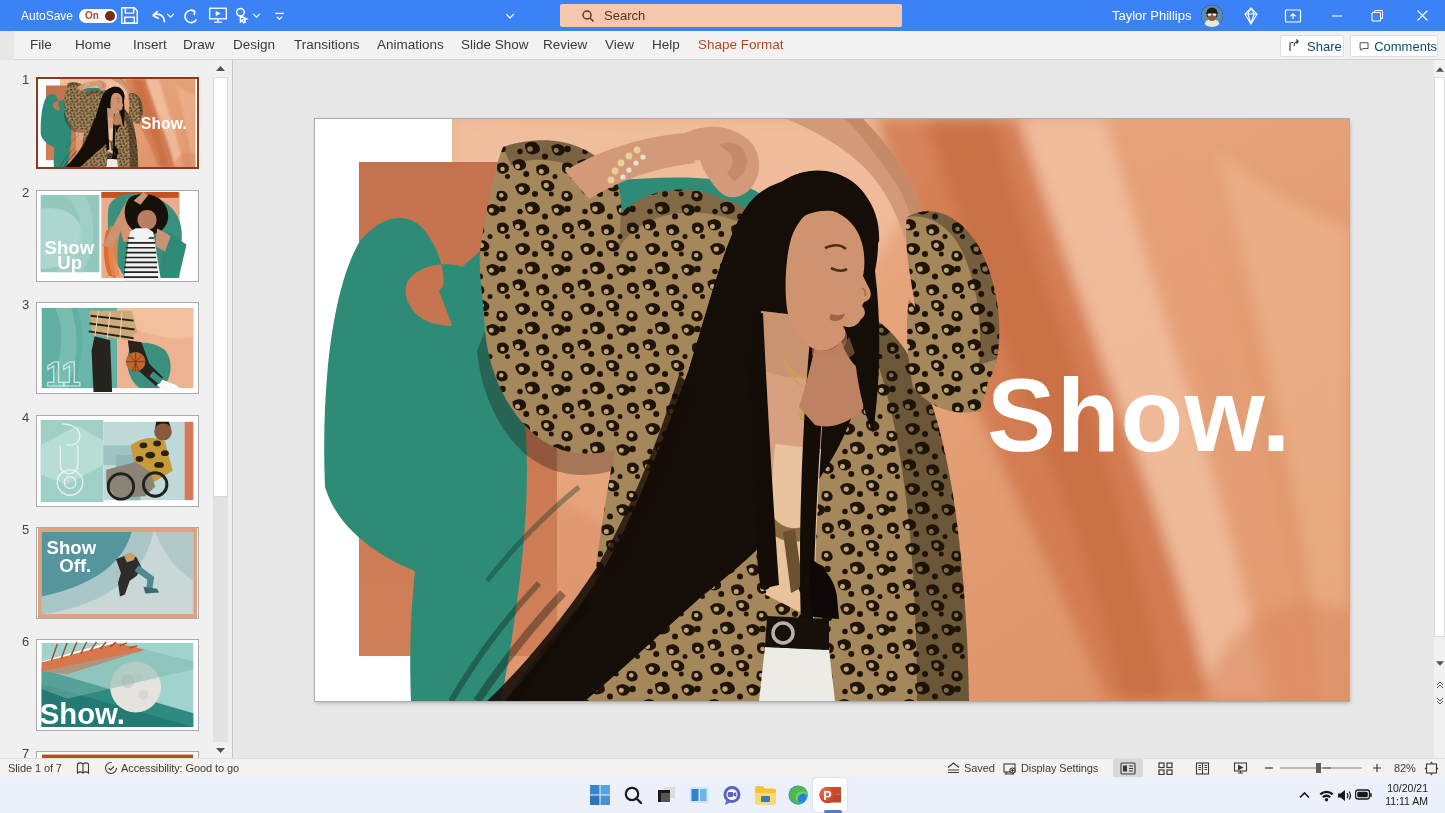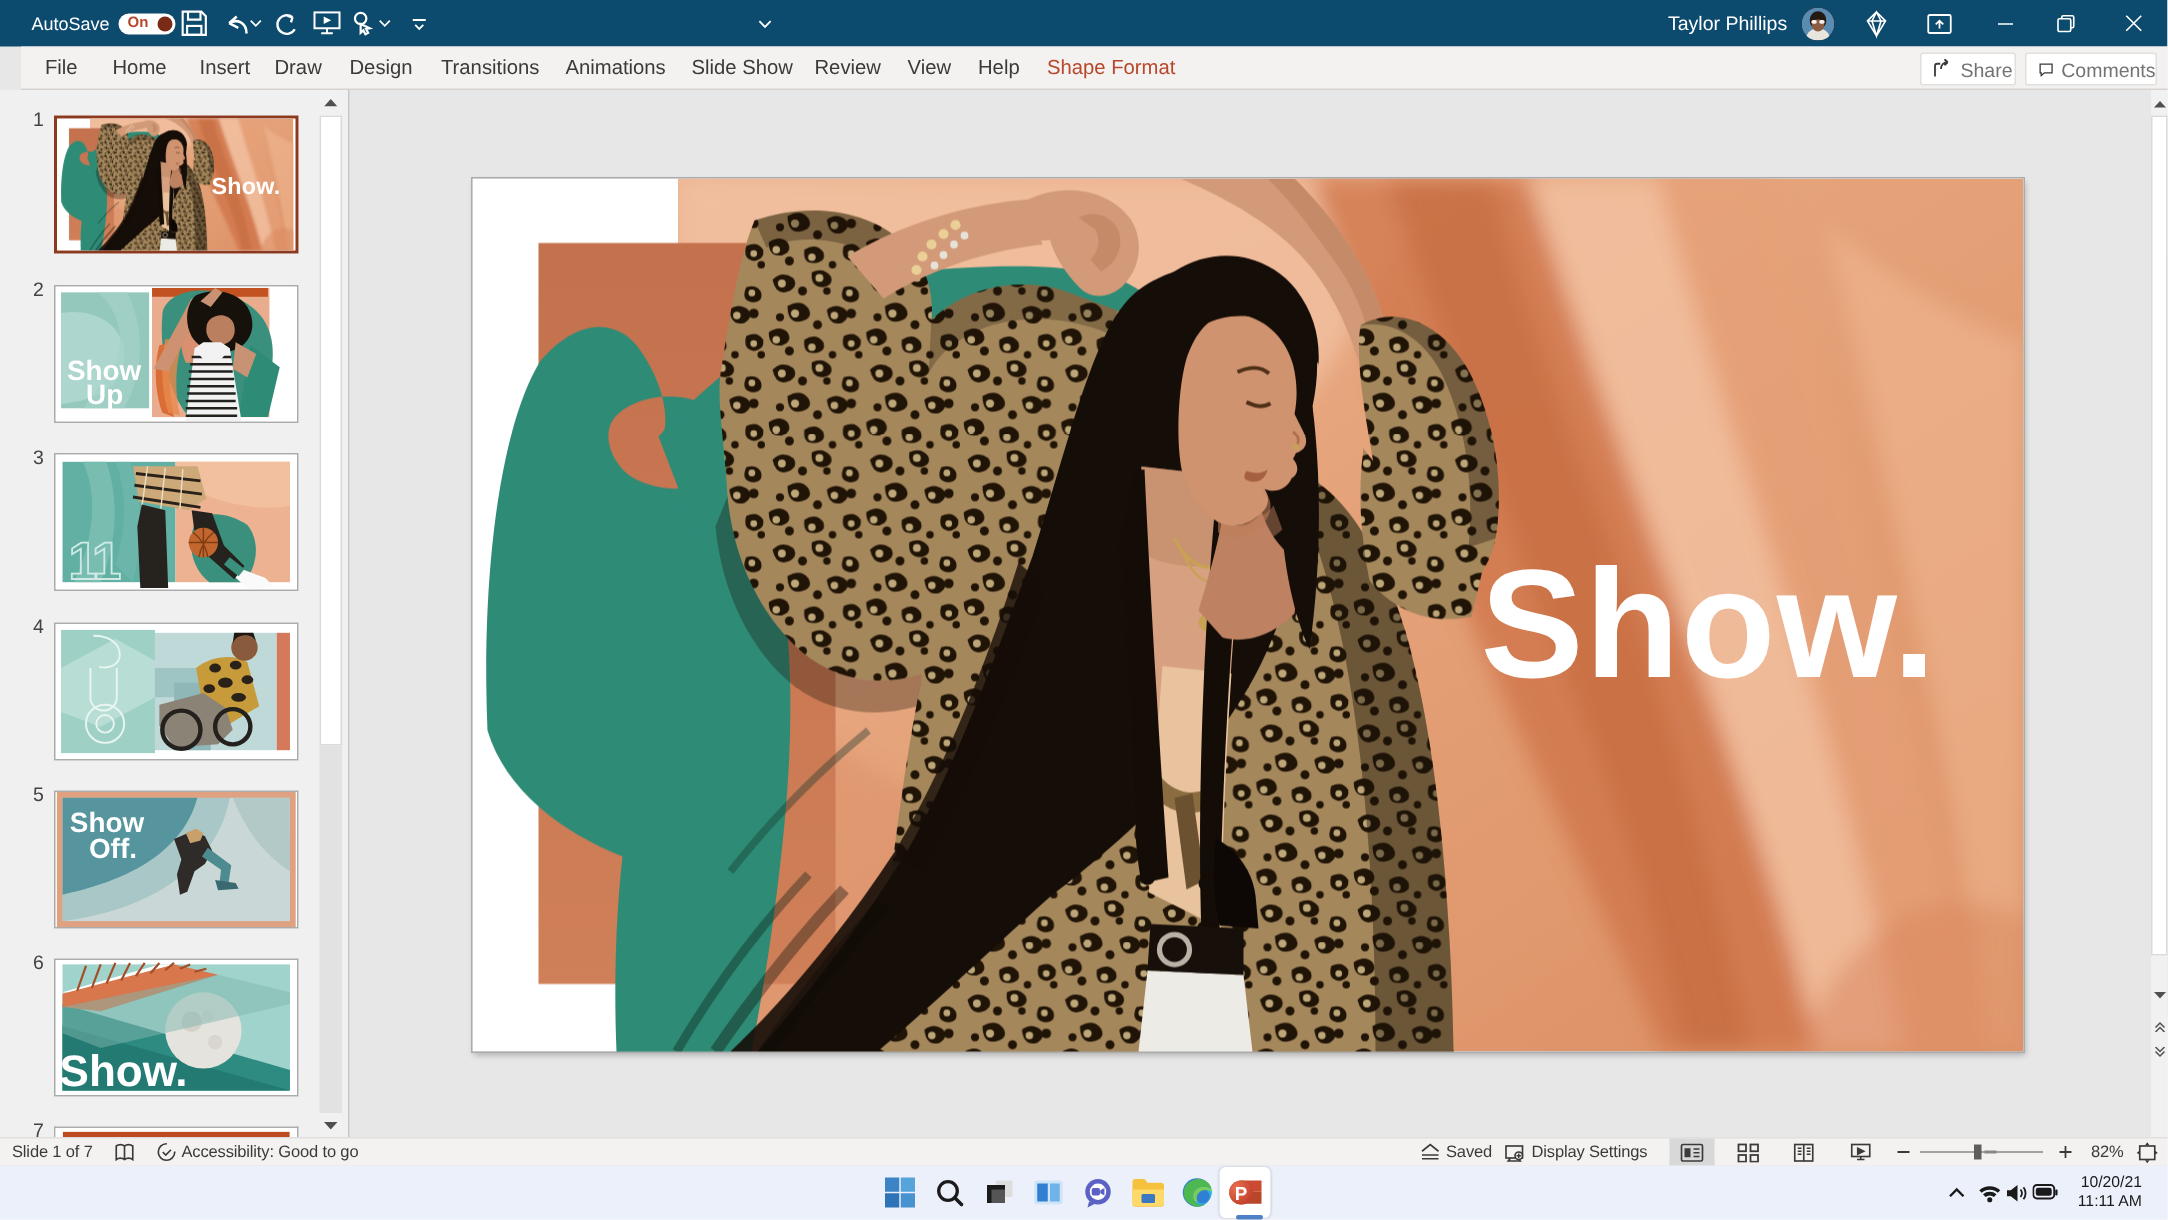--- a/index.html
+++ b/index.html
@@ -1,36 +1,36 @@
 <!DOCTYPE html>
 <html><head>
 <meta charset="utf-8">
 <style>
 * { margin:0; padding:0; box-sizing:border-box; }
 html,body { width:1445px; height:813px; overflow:hidden; font-family:"Liberation Sans",sans-serif; }
 #app { position:relative; width:1445px; height:813px; background:#E7E7E7; }
 
 
-#titlebar { position:absolute; left:0; top:0; width:1445px; height:31px; background:#0c4a6e; color:#fff; }
+#titlebar { position:absolute; left:0; top:0; width:1445px; height:31px; background:#3b82f6; color:#fff; }
 .tb { position:absolute; top:0; height:31px; display:flex; align-items:center; }
 #autosave { left:21px; font-size:12px; }
 #asToggle { margin-left:6px; width:38px; height:14px; background:#fff; border-radius:7px; position:relative; }
 #asToggle .on { position:absolute; left:6px; top:1.5px; font-size:10px; color:#B7472A; font-weight:bold; }
 #asToggle .knob { position:absolute; right:2px; top:2px; width:10px; height:10px; background:#7a2b15; border-radius:50%; }
 .qat { position:absolute; top:0; height:31px; width:22px; display:flex; align-items:center; justify-content:center; }
 #title { position:absolute; left:318px; top:0; width:260px; height:31px; line-height:31px; font-size:12px; color:#fff; white-space:nowrap; letter-spacing:-0.1px; }
 #searchbox { position:absolute; left:560px; top:4px; width:342px; height:23px; background:#F4C7AE; border-radius:2px; display:flex; align-items:center; color:#57321f; font-size:13px; }
 #user { position:absolute; left:1112px; top:0; height:31px; display:flex; align-items:center; font-size:13px; }
 #avatar { margin-left:10px; width:22px; height:22px; border-radius:50%; background:#2a2a2a; overflow:hidden; position:relative; }
 .winbtn { position:absolute; top:0; width:34px; height:31px; display:flex; align-items:center; justify-content:center; }
 
 
 #menubar { position:absolute; left:14px; top:31px; width:1445px; height:29px; background:#F4F2F1; border-bottom:1px solid #D5D2CF; font-size:13.5px; color:#3B3A39; }
 #menubar .mi { position:absolute; top:0; height:28px; line-height:28px; }
-.btnbox { position:absolute; top:4px; height:22px; border:1px solid #E1DFDD; background:#fff; border-radius:2px; display:flex; align-items:center; font-size:13px; color:#737373; }
+.btnbox { position:absolute; top:4px; height:22px; border:1px solid #E1DFDD; background:#fff; border-radius:2px; display:flex; align-items:center; font-size:13px; color:#0c4a6e; }
 
 
 #workspace { position:absolute; left:0; top:60px; width:1445px; height:698px; background:#E7E7E7; }
 #sidebar { position:absolute; left:0; top:0; width:233px; height:698px; background:#F0F0F0; border-right:1px solid #C6C6C6; }
 .thumbnum { position:absolute; left:22px; font-size:13px; color:#444; }
 .thumb { position:absolute; left:36px; width:163px; height:92px; background:#fff; border:1px solid #ABABAB; }
 .thumb svg { display:block; width:100%; height:100%; }
 #sb-scroll { position:absolute; left:213px; top:0; width:15px; height:698px; background:#F1F1F1; }
 #main { position:absolute; left:234px; top:0; width:1200px; height:698px; }
 #slide { position:absolute; left:81px; top:59px; width:1034px; height:582px; background:#fff; outline:1px solid #ABABAB; box-shadow:1px 2px 4px rgba(0,0,0,.25); }
@@ -102,20 +102,27 @@
       </div>
     <div class="qat" style="left:268px">
       <svg width="13" height="13" viewBox="0 0 12 12" fill="none" stroke="#fff" stroke-width="1.1">
           <path d="M2 4 h8 M3.5 7 l2.5 2.5 l2.5 -2.5"></path>
         </svg>
     </div>
     <div class="qat" style="left:502px;width:16px">
         <svg width="10" height="10" viewBox="0 0 8 8" fill="none" stroke="#fff">
           <path d="M1 2.5 l3 3 l3 -3"></path>
         </svg>
+      </div>
+    <div id="searchbox">
+        <svg style="margin-left:21px" width="14" height="14" viewBox="0 0 14 14" fill="none" stroke="#59331f" stroke-width="1.4">
+          <circle cx="6" cy="6" r="4"></circle>
+          <path d="M9 9 l3.5 3.5"></path>
+        </svg>
+        <span style="margin-left:9px">Search</span>
       </div>
     <div class="qat" style="left:898px"></div>
     <div id="user">
         <span>Taylor Phillips</span>
       <div id="avatar">
         <svg width="22" height="22" viewBox="0 0 22 22">
             <circle cx="11" cy="11" r="11" fill="#5b8bb0"></circle>
             <path d="M3 22 C3 16 7 14 11 14 C15 14 19 16 19 22 Z" fill="#e8e4de"></path>
             <circle cx="11" cy="9" r="5.5" fill="#241a14"></circle>
             <path d="M6.5 9 a4.5 4.5 0 0 1 9 0 l-.5 3 a4 4 0 0 1 -8 0 z" fill="#8a5d41"></path>

